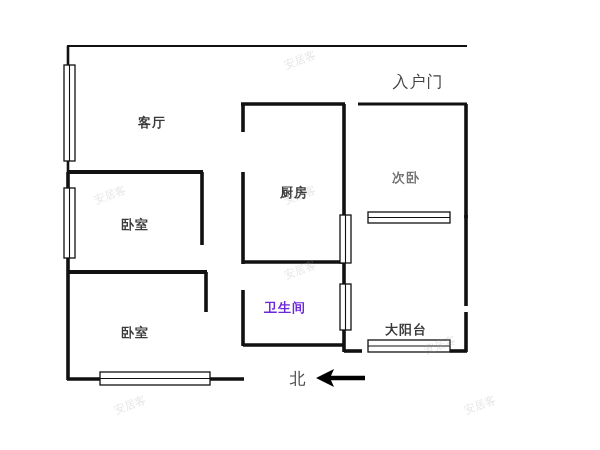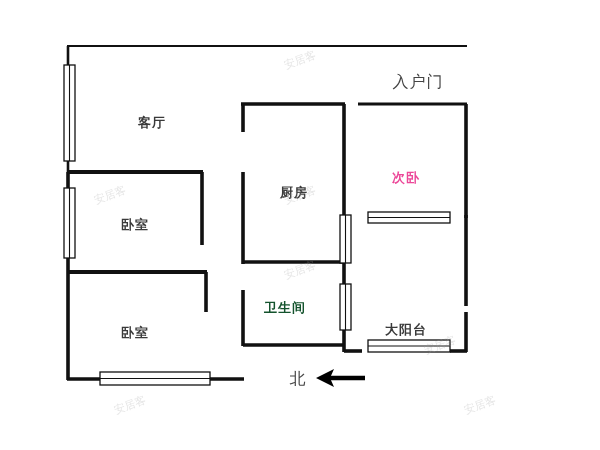--- a/index.html
+++ b/index.html
@@ -121,22 +121,22 @@
         <line x1="365" y1="378" x2="330" y2="378" stroke="#000000" stroke-width="4.5"></line>
         <polygon points="316,378 334,369 330,378 334,387" fill="#000000"></polygon>
       </g>
   </svg>
 
   <div id="room-labels">
       <div class="room-label" style="left: 152px; top: 123px; color: rgb(58, 58, 58);">客厅</div>
       <div class="room-label" style="left: 135px; top: 225px; color: rgb(58, 58, 58);">卧室</div>
       <div class="room-label" style="left: 135px; top: 333px; color: rgb(58, 58, 58);">卧室</div>
       <div class="room-label" style="left: 294px; top: 193px; color: rgb(58, 58, 58); text-align: right;">厨房</div>
-      <div class="room-label" style="left: 285px; top: 308px; color: #14532d;">卫生间</div>
-      <div class="room-label" style="left: 406px; top: 178px; color: #ec4899;">次卧</div>
+      <div class="room-label" style="left: 285px; top: 308px; color: #6d28d9;">卫生间</div>
+      <div class="room-label" style="left: 406px; top: 178px; color: #737373;">次卧</div>
       <div class="room-label" style="left: 406px; top: 288px; color: rgb(58, 58, 58); margin-top: 42px;">大阳台</div>
     </div>
   <div id="annotation-labels">
       <div class="annotation-label" style="left: 418px; top: 82px;">入户门</div>
       <div class="annotation-label" style="left: 298px; top: 379px;">北</div>
     </div>
   <div id="watermarks">
       <div class="watermark" style="left: 300px; top: 60px;">安居客</div>
       <div class="watermark" style="left: 300px; top: 195px;">安居客</div>
       <div class="watermark" style="left: 300px; top: 270px;">安居客</div>

